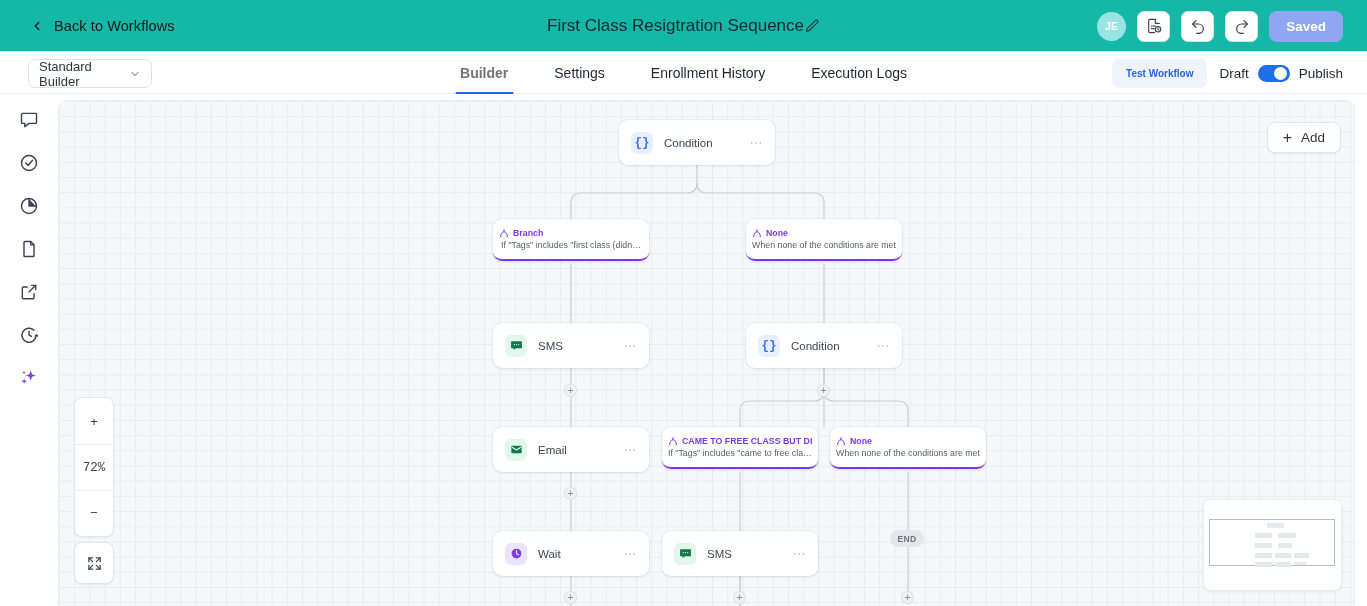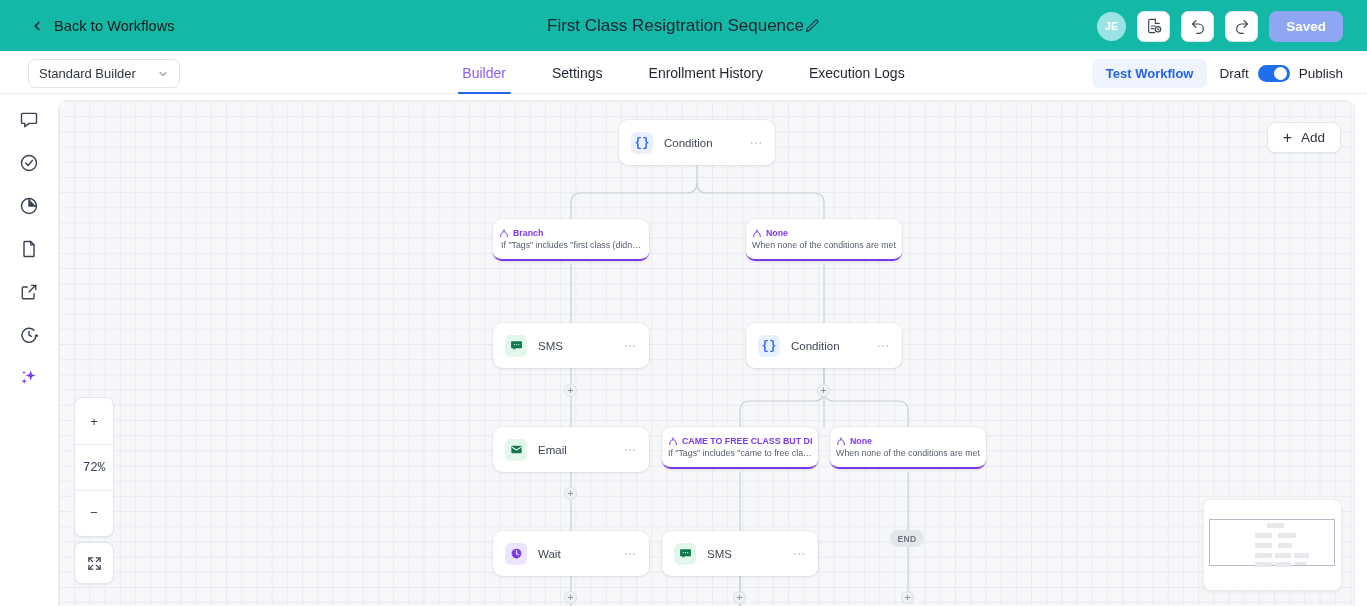--- a/index.html
+++ b/index.html
@@ -62,54 +62,54 @@
 
   
   .subbar {
     position: absolute; top: 52px; left: 0;
     width: 1367px; height: 42px;
     background: #ffffff;
     border-bottom: 1px solid #eceef1;
   }
   .builder-select {
     position: absolute; left: 28px; top: 7px;
-    width: 152px; height: 29px;
+    width: 124px; height: 29px;
     border: 1px solid #dfe3e8; border-radius: 7px;
     background: #fff;
     display: flex; align-items: center;
     padding: 0 10px; cursor: pointer;
   }
   .builder-select .sel-label { font-size: 13px; color: #2f3542; flex: 1; }
   .chev-down { width: 12px; height: 12px; color: #9aa3b2; display: block; }
 
   .tabs {
     position: absolute; left: 50%; transform: translateX(-50%);
     top: 0; height: 42px;
     display: flex; align-items: flex-start; gap: 0;
   }
   .tab {
     height: 42px; padding: 0 23px;
     display: flex; align-items: center; justify-content: center;
     font-size: 14px; color: #1f2430; cursor: pointer;
     position: relative; white-space: nowrap;
   }
-  .tab.active { color: #8b5cf6; font-weight: 400; }
+  .tab.active { color: #737373; font-weight: 700; }
   .tab.active::after {
     content: ''; position: absolute; left: 18px; right: 18px; bottom: 0;
     height: 2.5px; background: #2563eb; border-radius: 2px;
   }
 
   .subbar-right {
     position: absolute; right: 24px; top: 0; height: 42px;
     display: flex; align-items: center; gap: 12px;
   }
   .test-wf-btn {
     height: 29px; padding: 0 14px; border-radius: 7px;
     background: #eef3fe; color: #2563eb;
-    font-size: 13px; font-weight: 700;
+    font-size: 10px; font-weight: 700;
     display: flex; align-items: center; cursor: pointer; border: none;
   }
   .pub-group { display: flex; align-items: center; gap: 9px; }
   .pub-label { font-size: 13.5px; color: #1f2430; }
   .toggle {
     width: 32px; height: 17px; border-radius: 9px;
     background: #1f6feb; position: relative; cursor: pointer;
   }
   .toggle .knob {
     position: absolute; top: 2px; left: 16px;

